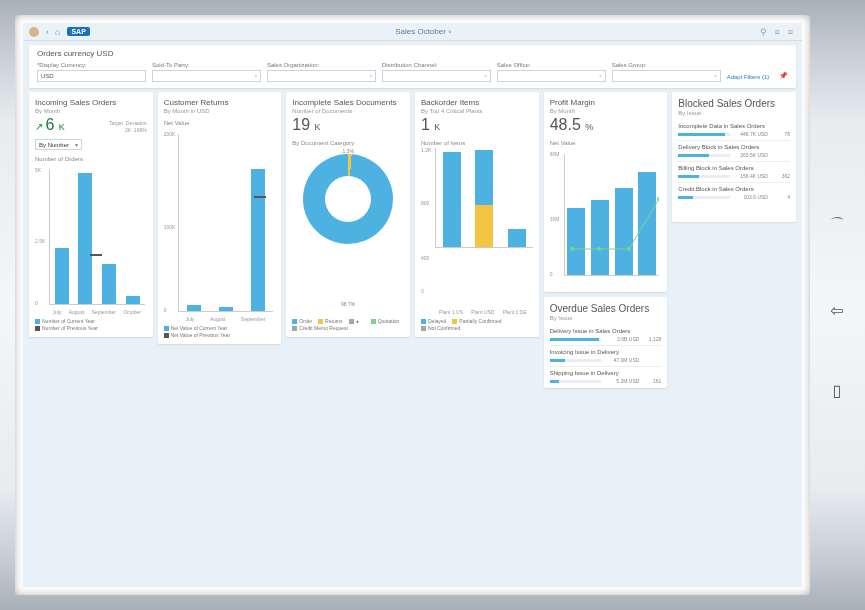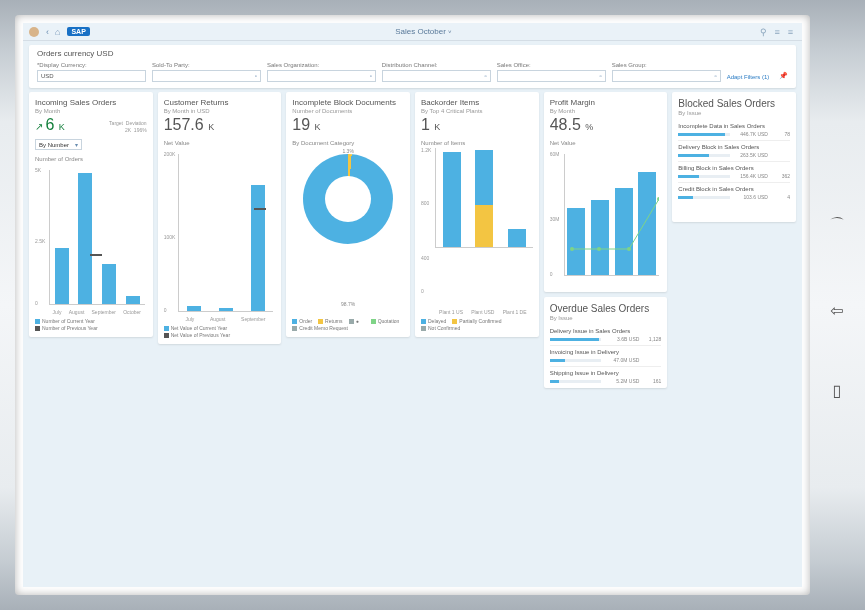--- a/index.html
+++ b/index.html
@@ -156,21 +156,20 @@
     </div>
     <div class="legend">
             <span class="sw-blue">Number of Current Year</span>
             <span class="line-dark">Number of Previous Year</span>
           </div>
   </div>
 
   <div class="card" style="grid-row:span 2;height:252px">
     <h3>Customer Returns</h3>
     <div class="sub">By Month in USD</div>
-    <div class="kpi"><span>157.6</span> <span class="unit">K</span></div>
     <div class="section-label">Net Value</div>
     <div class="chart">
       <span class="ytick" style="top:2px">200K</span>
       <span class="ytick" style="top:50%">100K</span>
       <span class="ytick" style="bottom:6px">0</span>
       <div class="bars">
         <div class="bar" style="height:3%"></div>
         <div class="bar" style="height:2%"></div>
         <div class="bar" style="height:80%"></div>
         <span class="mark" style="right:8%;bottom:64%"></span>
@@ -181,21 +180,21 @@
               <span>September</span>
             </div>
     </div>
     <div class="legend">
             <span class="sw-blue">Net Value of Current Year</span>
             <span class="line-dark">Net Value of Previous Year</span>
           </div>
   </div>
 
   <div class="card" style="grid-row:span 2;height:245px">
-    <h3>Incomplete Block Documents</h3>
+    <h3>Incomplete Sales Documents</h3>
     <div class="sub">Number of Documents</div>
     <div class="kpi"><span>19</span> <span class="unit">K</span></div>
     <div class="section-label">By Document Category</div>
     <div style="position:relative;flex:1">
       <div class="donut"></div>
       <span class="donut-label" style="top:0;left:50%;transform:translateX(-50%)">1.3%</span>
       <span class="donut-label" style="bottom:8px;left:50%;transform:translateX(-50%)">98.7%</span>
     </div>
     <div class="legend">
             <span class="sw-blue">Order</span>

